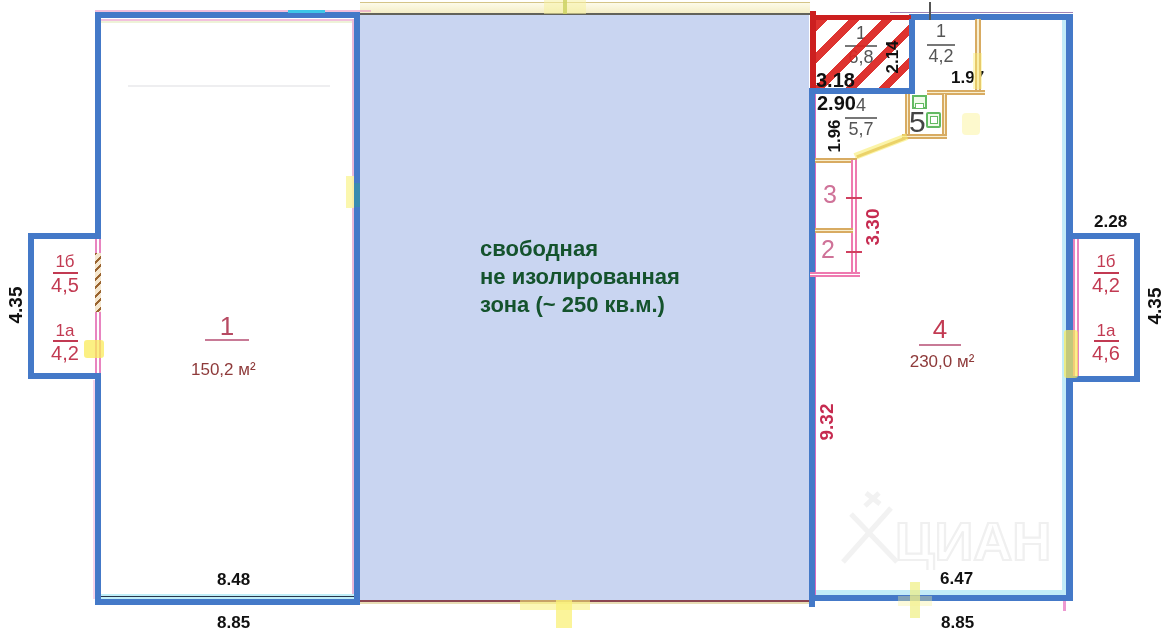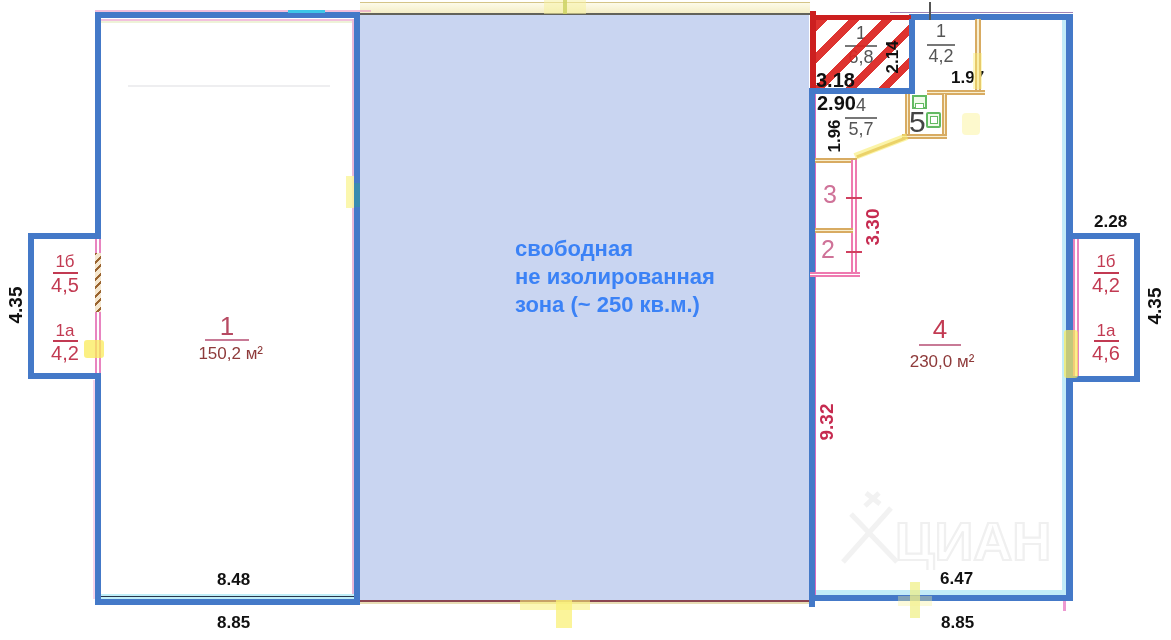--- a/index.html
+++ b/index.html
@@ -18,21 +18,21 @@
 <div class="abs" style="left:360px;top:2px;width:450px;height:12px;background:linear-gradient(#fdfbea,#f2eac0);border-top:1px solid #d4c488;"></div>
 
 <div class="abs" style="left:357px;top:13px;width:453px;height:2px;background:#62625a;"></div>
 
 <div class="abs" style="left:359px;top:15px;width:450px;height:585px;background:#c9d5f1;"></div>
 
 <div class="abs" style="left:357px;top:600px;width:453px;height:2px;background:#8a4450;"></div>
 
 <div class="abs" style="left:360px;top:602px;width:450px;height:2px;background:#e8ddb5;"></div>
 
-<div class="abs" style="left:480px;top:235px;z-index:6;color:#3b82f6;font-size:22px;font-weight:bold;line-height:28px;margin-left:35px;">свободная<br>не изолированная<br>зона (~ 250 кв.м.)</div>
+<div class="abs" style="left:480px;top:235px;z-index:6;color:#14532d;font-size:22px;font-weight:bold;line-height:28px;">свободная<br>не изолированная<br>зона (~ 250 кв.м.)</div>
 
 <div class="abs" style="left:95px;top:12px;width:265px;height:593px;border:6px solid #4479c8;box-sizing:border-box;background:#fff;"></div>
 
 <div class="abs" style="left:101px;top:19px;width:253px;height:2px;background:#f2c0dd;"></div>
 
 <div class="abs" style="left:101px;top:21px;width:253px;height:2px;background:#eef3d8;"></div>
 
 <div class="abs" style="left:352px;top:19px;width:2px;height:580px;background:#e9b8d8;"></div>
 
 <div class="abs" style="left:101px;top:594px;width:253px;height:5px;background:#bfeef8;"></div>
@@ -43,21 +43,21 @@
 
 <div class="abs" style="left:354px;top:183px;width:6px;height:24px;background:rgba(45,160,150,0.5);"></div>
 
 <div class="abs" style="left:128px;top:85px;width:202px;height:2px;background:rgba(195,195,200,0.28);"></div>
 
 <div class="abs" style="left:93px;top:380px;width:2px;height:219px;background:rgba(240,170,215,0.5);"></div>
 
 <div class="abs" style="left:205px;top:311px;width:44px;text-align:center;color:#b74a62;font-size:26px;">1</div>
 <div class="abs" style="left:205px;top:339px;width:44px;height:2px;background:#c87a96;"></div>
 
-<div class="abs" style="left:191px;top:344px;width:72px;text-align:right;color:#8e3a3a;font-size:17px;">150,2 м²</div>
+<div class="abs" style="left:191px;top:360px;width:72px;text-align:left;color:#8e3a3a;font-size:17px;">150,2 м²</div>
 
 <div class="abs" style="left:28px;top:233px;width:73px;height:146px;border:6px solid #4479c8;box-sizing:border-box;background:#fff;"></div>
 
 <div class="abs" style="left:95px;top:239px;width:6px;height:134px;background:#fff;border-left:2px solid #e884c0;border-right:2px solid #e884c0;box-sizing:border-box;"></div>
 
 <div class="abs" style="left:95px;top:253px;width:6px;height:59px;background:repeating-linear-gradient(135deg,#9a6430 0 2px,#f5e7cf 2px 6px);"></div>
 
 <div class="abs" style="left:84px;top:340px;width:20px;height:18px;background:rgba(250,235,90,0.75);border-radius:3px;"></div>
 
 <div class="rlbl" style="left:40px;top:253px;width:50px;">1б</div>

